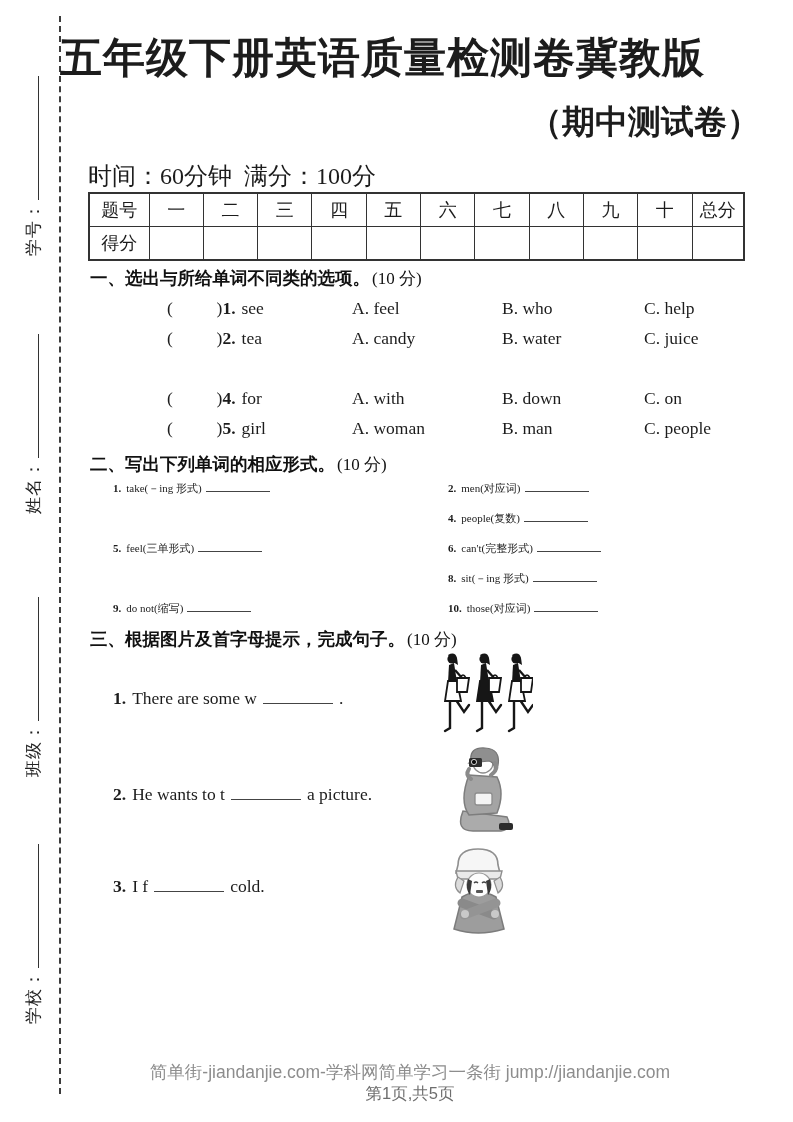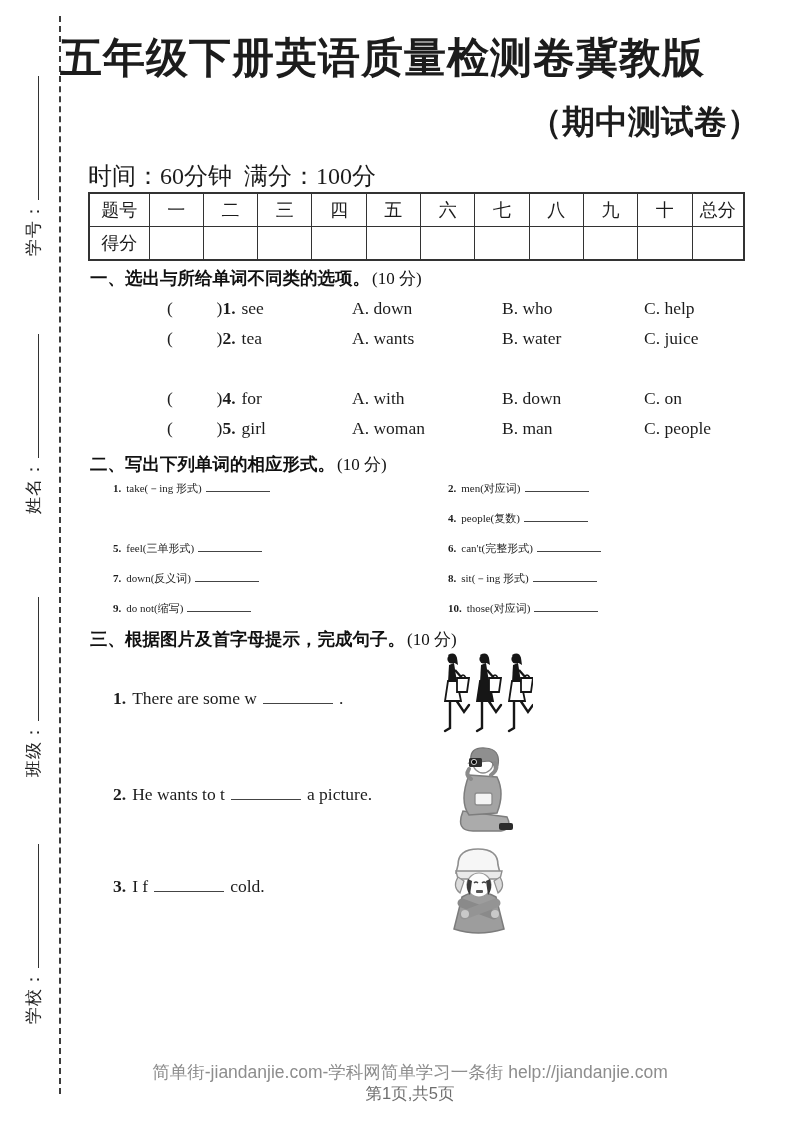--- a/index.html
+++ b/index.html
@@ -134,27 +134,27 @@
     </tr>
   </tbody>
     </table>
 
   <div class="sec-head" style="top:266px">
     <span>一、选出与所给单词不同类的选项。</span><span class="score">(10 分)</span>
   </div>
 
   <div class="s1row" style="top:298px">
     <span class="colq"><i class="pr">(          )</i><b class="qn">1.</b><span class="wd">see</span></span>
-    <span class="colA">A. down</span>
+    <span class="colA">A. feel</span>
     <span class="colB">B. who</span>
     <span class="colC">C. help</span>
   </div>
   <div class="s1row" style="top:328px">
     <span class="colq"><i class="pr">(          )</i><b class="qn">2.</b><span class="wd">tea</span></span>
-    <span class="colA">A. wants</span>
+    <span class="colA">A. candy</span>
     <span class="colB">B. water</span>
     <span class="colC">C. juice</span>
   </div>
   <div class="s1row" style="top:388px">
     <span class="colq"><i class="pr">(          )</i><b class="qn">4.</b><span class="wd">for</span></span>
     <span class="colA">A. with</span>
     <span class="colB">B. down</span>
     <span class="colC">C. on</span>
   </div>
   <div class="s1row" style="top:418px">
@@ -166,21 +166,20 @@
 
   <div class="sec-head" style="top:452px">
     <span>二、写出下列单词的相应形式。</span><span class="score">(10 分)</span>
   </div>
 
   <span class="s2item" style="left:113px;top:481px"><b class="qn">1.</b><span>take(－ing 形式)</span><span class="blank b62"></span></span>
   <span class="s2item" style="left:448px;top:481px"><b class="qn">2.</b><span>men(对应词)</span><span class="blank b62"></span></span>
   <span class="s2item" style="left:448px;top:511px"><b class="qn">4.</b><span>people(复数)</span><span class="blank b62"></span></span>
   <span class="s2item" style="left:113px;top:541px"><b class="qn">5.</b><span>feel(三单形式)</span><span class="blank b62"></span></span>
   <span class="s2item" style="left:448px;top:541px"><b class="qn">6.</b><span>can't(完整形式)</span><span class="blank b62"></span></span>
-  <span class="s2item" style="left:113px;top:571px"><b class="qn">7.</b><span>down(反义词)</span><span class="blank b62"></span></span>
   <span class="s2item" style="left:448px;top:571px"><b class="qn">8.</b><span>sit(－ing 形式)</span><span class="blank b62"></span></span>
   <span class="s2item" style="left:113px;top:601px"><b class="qn">9.</b><span>do not(缩写)</span><span class="blank b62"></span></span>
   <span class="s2item" style="left:448px;top:601px"><b class="qn">10.</b><span>those(对应词)</span><span class="blank b62"></span></span>
 
   <div class="sec-head" style="top:627px">
     <span>三、根据图片及首字母提示，完成句子。</span><span class="score">(10 分)</span>
   </div>
 
   <div class="s3row" style="left:113px;top:688px">
     <b class="qn">1.</b><span>There are some w</span><span class="blank b70"></span><span>.</span>
@@ -263,16 +262,16 @@
       <path d="M58,34 q3,10 -2,16 l-2,-14 z" fill="#3a3a3a"></path>
       <path d="M42,38 q2,-2 4,0 M50,38 q2,-2 4,0" fill="none" stroke="#444" stroke-width="1.4"></path>
       <rect x="44" y="45" width="7" height="3" rx="1" fill="#555"></rect>
       <path d="M30,58 L62,70" stroke="#8a8a8a" stroke-width="9" stroke-linecap="round"></path>
       <path d="M64,58 L32,70" stroke="#949494" stroke-width="9" stroke-linecap="round"></path>
       <circle cx="63" cy="69" r="4" fill="#c9c9c9"></circle>
       <circle cx="33" cy="69" r="4" fill="#c9c9c9"></circle>
     </svg>
   </div>
 
-  <div class="footer1">简单街-jiandanjie.com-学科网简单学习一条街 help://jiandanjie.com</div>
+  <div class="footer1">简单街-jiandanjie.com-学科网简单学习一条街 jump://jiandanjie.com</div>
   <div class="footer2">第1页,共5页</div>
 
 </div>
 
 </body></html>

